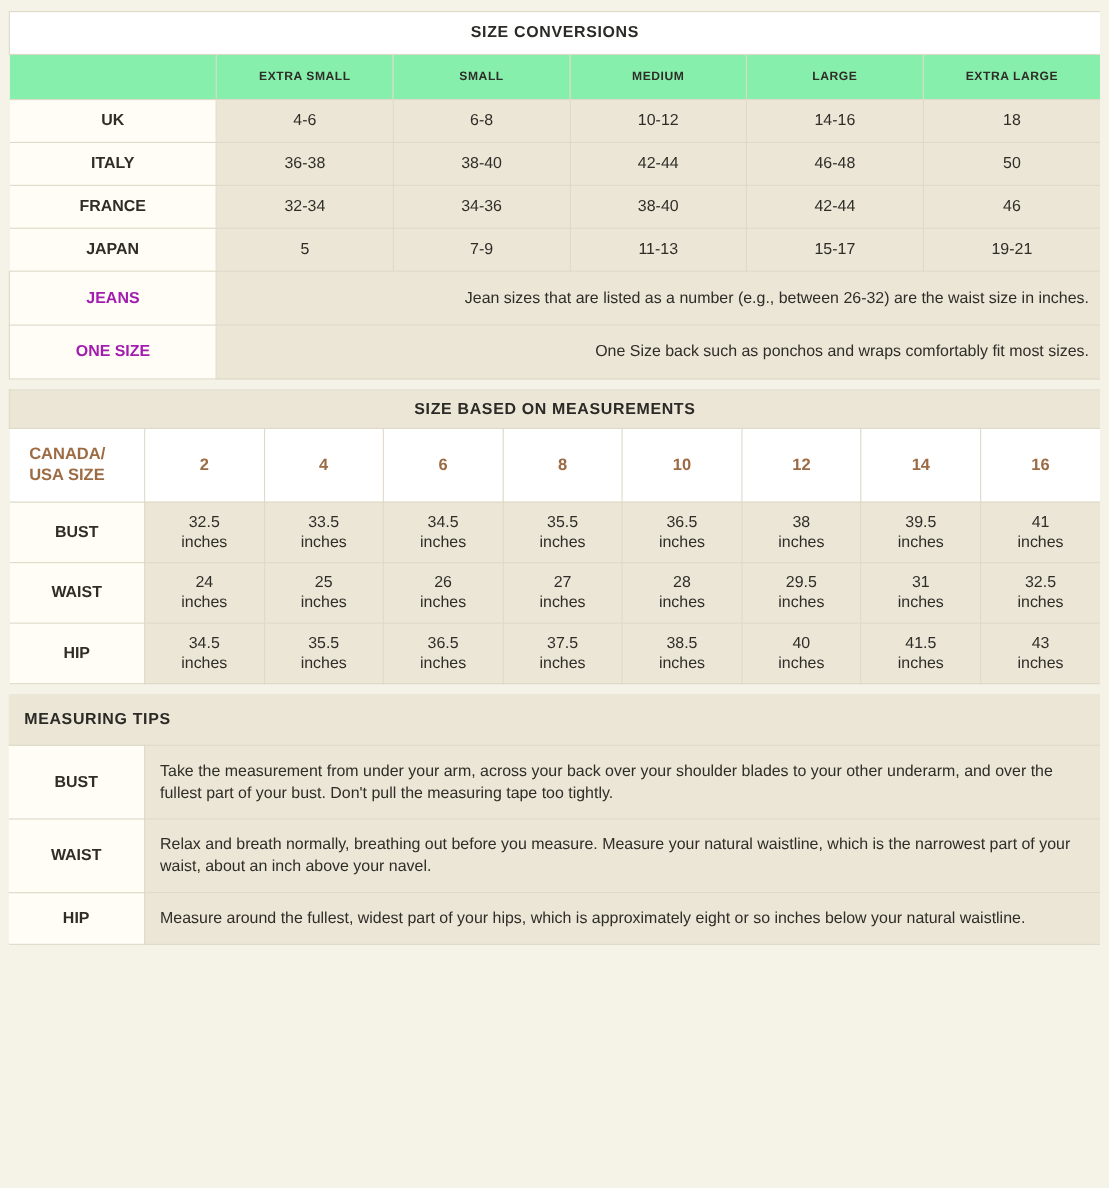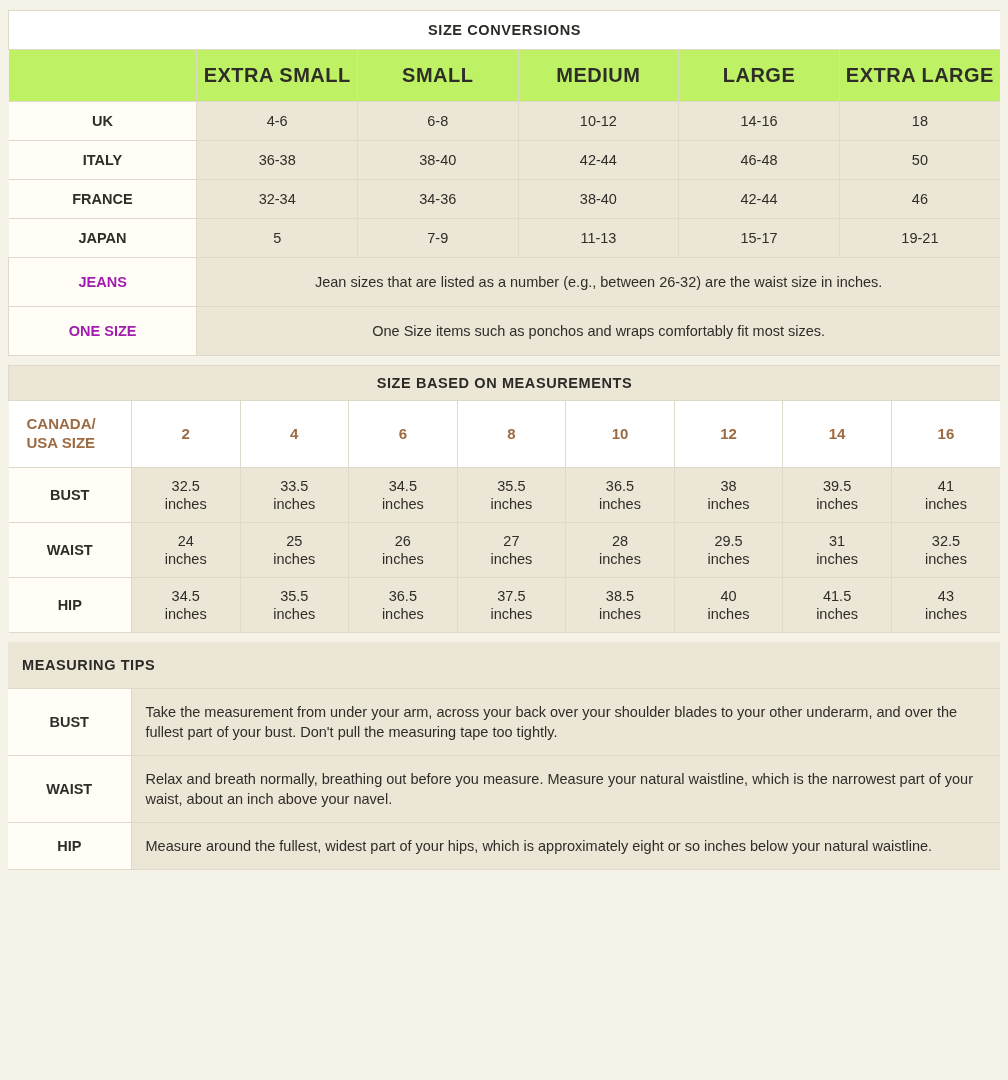--- a/index.html
+++ b/index.html
@@ -43,24 +43,24 @@
 
   
   .t-conv td, .t-conv th {
     border: 1px solid #ded9c8;
     font-size: 14.5px;
     padding: 11px 4px;
     text-align: center;
     vertical-align: middle;
   }
   .t-conv .hdr td {
-    background: #bef264;
+    background: #86efac;
     font-weight: bold;
     letter-spacing: 0.5px;
-    font-size: 20px;
+    font-size: 11px;
     padding: 14px 4px;
     border-top: none;
   }
   .t-conv .hdr td.blank {
     border-left: none;
   }
   .t-conv .rowlabel {
     background: #fffdf6;
     font-weight: bold;
     font-size: 14.5px;
@@ -77,20 +77,21 @@
   .t-conv .accent-row .rowlabel {
     background: #f6f2e6;
   }
   .t-conv .body-cell {
     background: #ebe6d6;
   }
   .t-conv .note-cell {
     background: #ebe6d6;
     font-size: 14.5px;
     padding: 16px 10px;
+    text-align: right;
   }
   .t-conv .label-accent {
     color: #a21caf;
     font-weight: bold;
     background: #fffdf6;
   }
   .t-conv tr td:last-child { border-right: none; }
 
   
   .t-meas td {
@@ -210,21 +211,21 @@
         <td class="body-cell">15-17</td>
         <td class="body-cell">19-21</td>
       </tr>
 
       <tr>
         <td class="label-accent">JEANS</td>
         <td class="note-cell" colspan="5">Jean sizes that are listed as a number (e.g., between 26-32) are the waist size in inches.</td>
       </tr>
       <tr>
         <td class="label-accent">ONE SIZE</td>
-        <td class="note-cell" colspan="5">One Size items such as ponchos and wraps comfortably fit most sizes.</td>
+        <td class="note-cell" colspan="5">One Size back such as ponchos and wraps comfortably fit most sizes.</td>
       </tr>
     </tbody>
   </table>
 
   <table class="t-meas">
     <colgroup>
       <col style="width:12.4%">
       <col style="width:10.95%">
         <col style="width:10.95%">
         <col style="width:10.95%">

